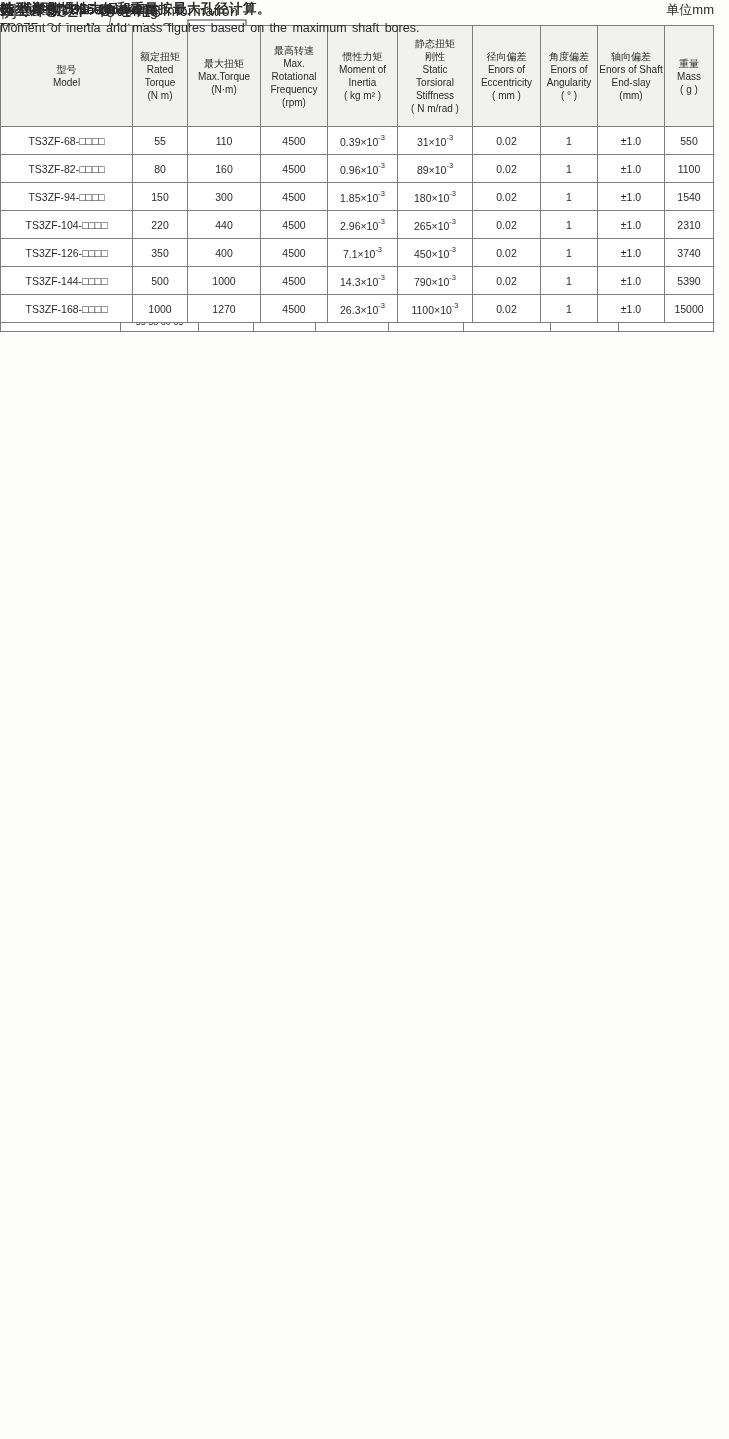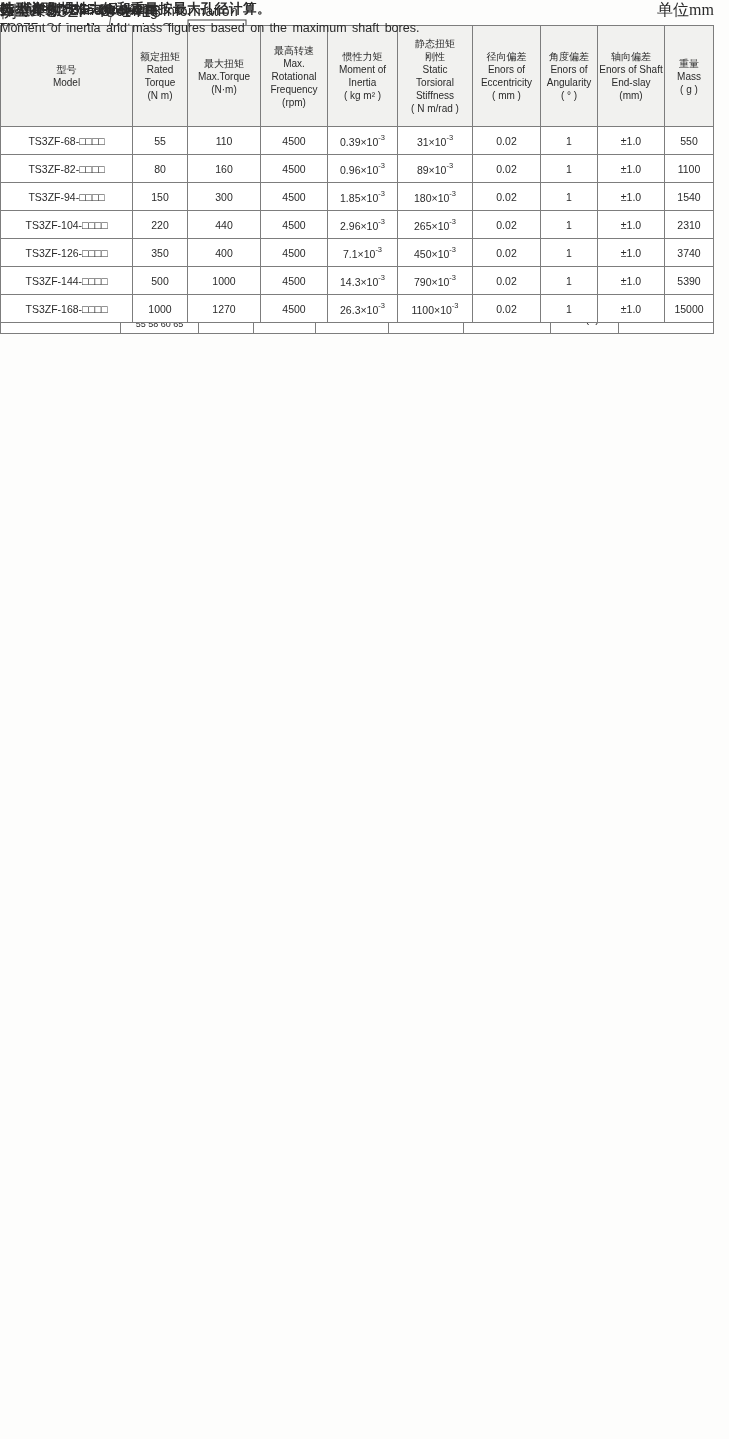--- a/index.html
+++ b/index.html
@@ -29,21 +29,21 @@
   #ordering .en{font-size:14px;letter-spacing:.5px;}
   
   #example-cn{left:12;top:656;width:360;}
   #example-cn .ex-title{font-size:17px;font-weight:400;letter-spacing:.5px;}
   #example-cn .lines{margin:8px 0 0 33px;font-size:13.5px;line-height:27.5px;letter-spacing:.5px;}
   #example-en{left:385;top:664;width:340;font-size:12.5px;line-height:18.8px;word-spacing:1px;}
   
   .tbl-head{display:flex;align-items:baseline;}
   .tbl-head .cn{font-size:14.5px;font-weight:normal;letter-spacing:1px;}
   .tbl-head .en{font-size:13.5px;margin-left:8px;}
-  .tbl-head .unit{margin-left:auto;font-size:16px;font-family:Liberation Serif, serif;}
+  .tbl-head .unit{margin-left:auto;font-size:13px;}
   table{border-collapse:collapse;table-layout:fixed;width:713px;margin-top:6px;background:#fff;}
   th,td{border:1px solid #7d7d7d;text-align:center;vertical-align:middle;}
   th{background:#f1f1ef;font-weight:normal;white-space:pre-line;}
   #dim-section{left:8;top:762;width:713;}
   #dim-section th{font-size:11px;line-height:1.35;height:68px;padding:2px 1px;}
   #dim-section td{font-size:11px;padding:3px 2px;}
   #dim-section td.model{font-size:10.5px;}
   #dim-section td.bore{font-size:9px;line-height:1.2;white-space:pre-line;}
   #spec-section{left:8;top:1088;width:713;}
   #spec-section th{font-size:10px;line-height:1.3;height:96px;padding:2px 1px;}

